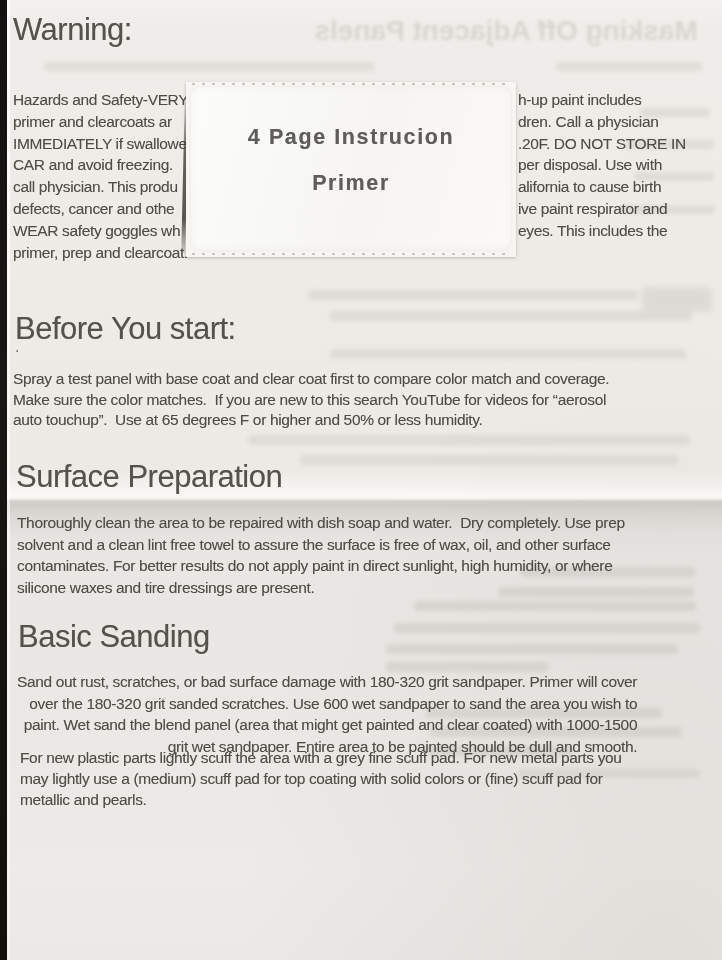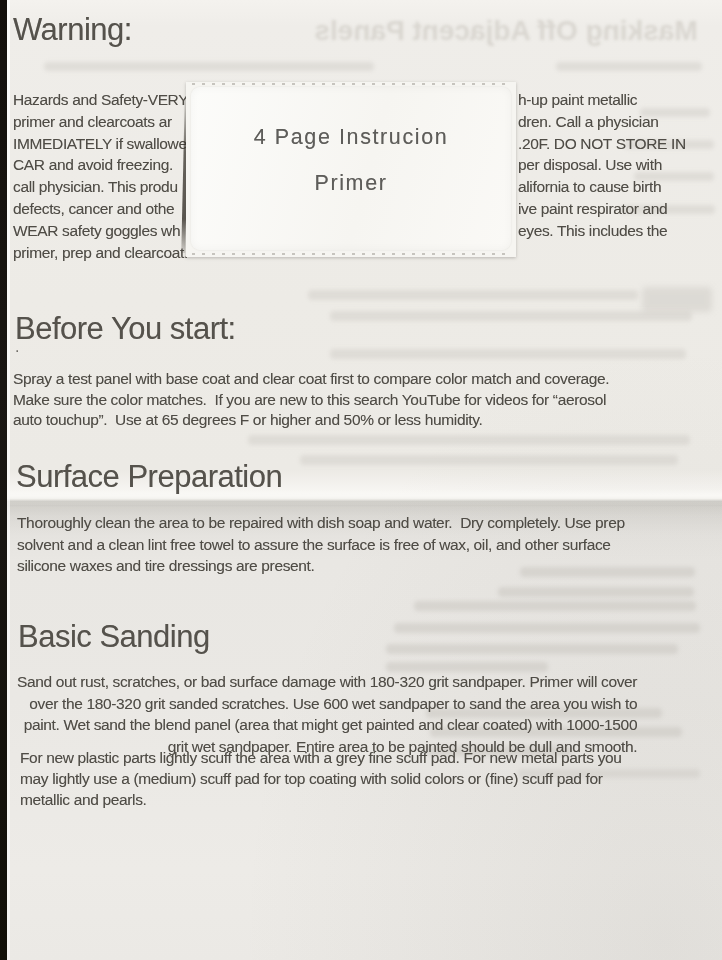--- a/index.html
+++ b/index.html
@@ -39,21 +39,21 @@
   
   .backing{position:absolute;left:186px;top:82px;width:330px;height:175px;
     background:#f6f5f1;box-shadow:0 1px 3px rgba(90,87,80,.35);z-index:5;}
   .perf{position:absolute;left:6px;right:6px;height:2px;opacity:.75;
     background:repeating-linear-gradient(90deg,#b7b4ad 0 3px,rgba(0,0,0,0) 3px 10px);}
   .perf.top{top:1px;}
   .perf.bottom{bottom:2px;}
   .label{position:absolute;left:5px;top:5px;width:320px;height:163px;border-radius:9px;
     background:linear-gradient(105deg,#fcfcfa 0%,#f6f5f1 55%,#faf9f6 100%);
     box-shadow:inset 0 0 8px rgba(0,0,0,.04),0 0 2px rgba(0,0,0,.10);}
-  .label-line{position:absolute;left:0;width:100%;text-align:center;font-weight:normal;
+  .label-line{position:absolute;left:0;width:100%;text-align:center;font-weight:bold;
     font-size:21.5px;letter-spacing:1.6px;color:#5e5d5a;white-space:pre;
     text-shadow:0 0 .6px rgba(94,93,90,.5);}
   .label-line.l1{top:38px;}
   .label-line.l2{top:84px;}
   .sliver{position:absolute;left:183px;top:98px;width:4px;height:155px;z-index:4;
     transform:skewX(-1.3deg);
     background:linear-gradient(180deg,rgba(60,55,48,.08),rgba(48,43,36,.70) 35%,rgba(48,43,36,.78) 78%,rgba(60,55,48,.15));}
   
   .ghost-heading{position:absolute;left:300px;top:15px;width:412px;text-align:center;
     font-size:28px;font-weight:bold;color:#d9d6d0;transform:scaleX(-1);
@@ -89,21 +89,21 @@
   <div class="gbar low" style="left:426px;top:708px;width:236px;height:10px;"></div>
   <div class="gbar low" style="left:430px;top:727px;width:252px;height:10px;"></div>
   <div class="gbar low" style="left:426px;top:746px;width:146px;height:10px;"></div>
   <div class="gbar" style="left:518px;top:769px;width:182px;height:9px;"></div>
 
   <div class="seam"></div>
   <div class="seam-band"></div>
 
   <div class="heading" style="left:13px;top:12px;">Warning:</div>
   <div class="para p-warn" style="left:13px;top:89px;">
-    <div class="line"><span>Hazards and Safety-VERY</span><span class="wr">h-up paint metallic</span></div>
+    <div class="line"><span>Hazards and Safety-VERY</span><span class="wr">h-up paint includes</span></div>
     <div class="line"><span>primer and clearcoats ar</span><span class="wr">dren. Call a physician</span></div>
     <div class="line"><span>IMMEDIATELY if swallowe</span><span class="wr">.20F. DO NOT STORE IN</span></div>
     <div class="line"><span>CAR and avoid freezing.</span><span class="wr">per disposal. Use with</span></div>
     <div class="line"><span>call physician. This produ</span><span class="wr">alifornia to cause birth</span></div>
     <div class="line"><span>defects, cancer and othe</span><span class="wr">ive paint respirator and</span></div>
     <div class="line"><span>WEAR safety goggles wh</span><span class="wr">eyes. This includes the</span></div>
     <div class="line"><span>primer, prep and clearcoat.</span><span class="wr"></span></div>
   </div>
 
   <div class="sliver"></div>
@@ -121,20 +121,21 @@
   <div class="para p-before" style="left:13px;top:369px;">
     <div class="line">Spray a test panel with base coat and clear coat first to compare color match and coverage.</div>
     <div class="line">Make sure the color matches.  If you are new to this search YouTube for videos for “aerosol</div>
     <div class="line">auto touchup”.  Use at 65 degrees F or higher and 50% or less humidity.</div>
   </div>
 
   <div class="heading" style="left:16px;top:459px;">Surface Preparation</div>
   <div class="para p-surface" style="left:17px;top:512px;">
     <div class="line">Thoroughly clean the area to be repaired with dish soap and water.  Dry completely. Use prep</div>
     <div class="line">solvent and a clean lint free towel to assure the surface is free of wax, oil, and other surface</div>
+    <div class="line">contaminates. For better results do not apply paint in direct sunlight, high humidity, or where</div>
     <div class="line">silicone waxes and tire dressings are present.</div>
   </div>
 
   <div class="heading" style="left:18px;top:619px;">Basic Sanding</div>
   <div class="para p-sand1" style="left:17px;top:671px;">
     <div class="line">Sand out rust, scratches, or bad surface damage with 180-320 grit sandpaper. Primer will cover</div>
     <div class="line">over the 180-320 grit sanded scratches. Use 600 wet sandpaper to sand the area you wish to</div>
     <div class="line">paint. Wet sand the blend panel (area that might get painted and clear coated) with 1000-1500</div>
     <div class="line">grit wet sandpaper. Entire area to be painted should be dull and smooth.</div>
   </div>

